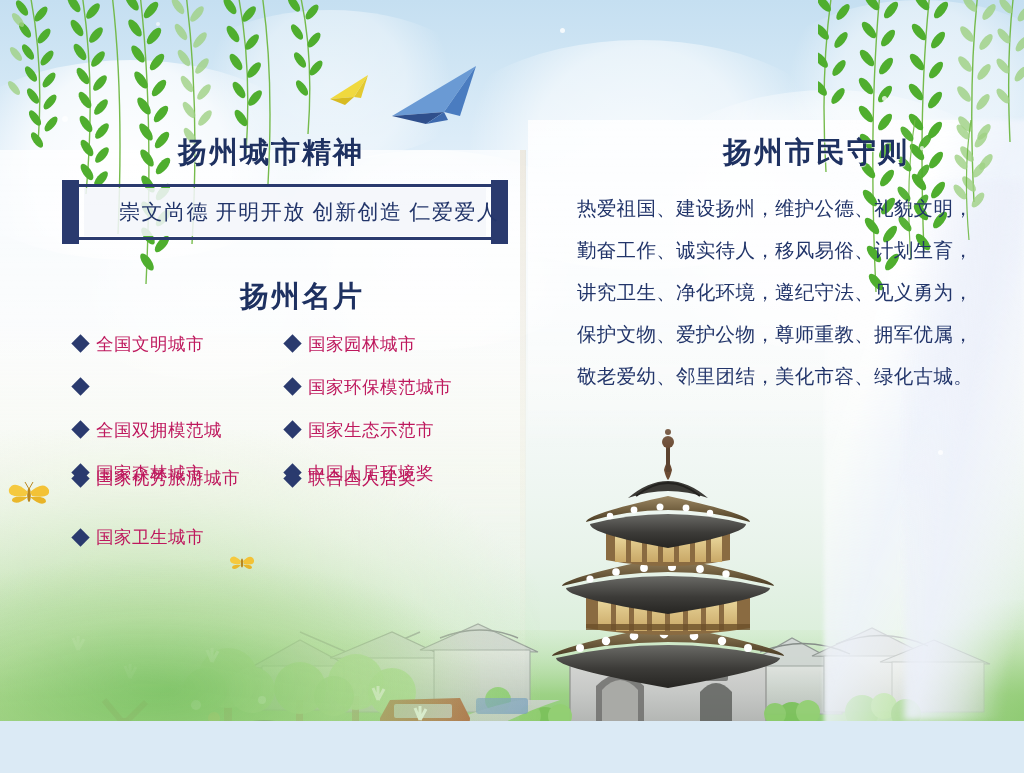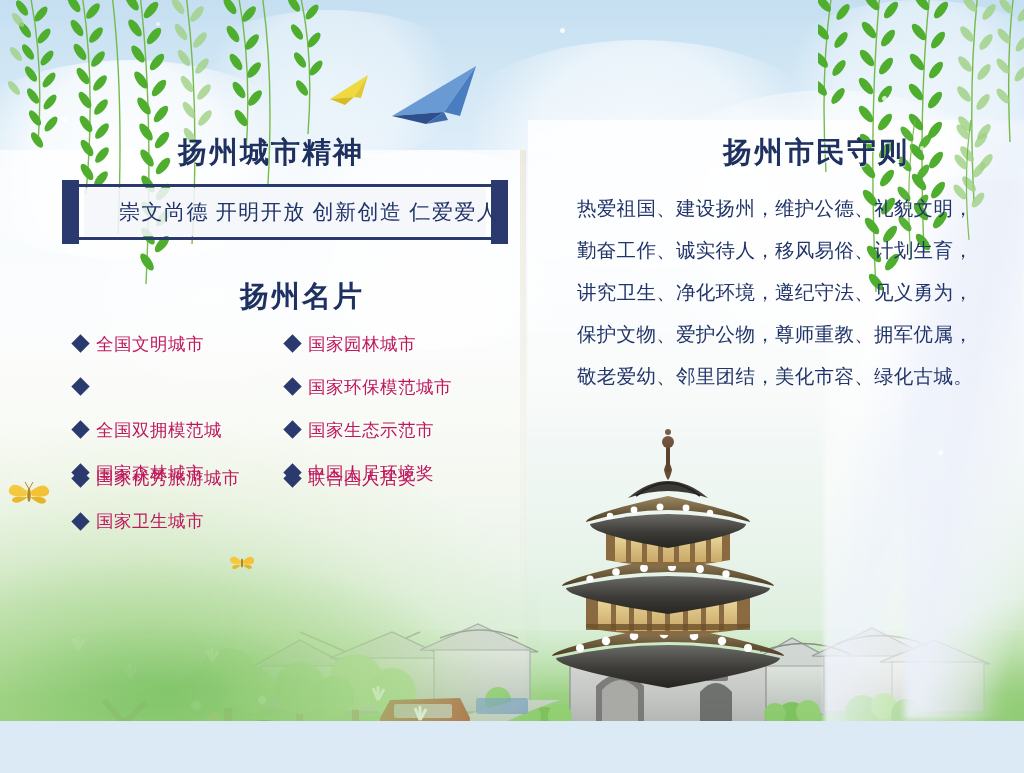--- a/index.html
+++ b/index.html
@@ -748,21 +748,21 @@
     <div class="card-item">
       <span class="diamond"></span>
       <span class="card-label">中国人居环境奖</span>
     </div>
   </div>
 
   <div class="card-item" style="position:absolute;left:74px;top:466px;">
     <span class="diamond"></span>
     <span class="card-label">国家优秀旅游城市</span>
   </div>
-  <div class="card-item" style="position:absolute;left:74px;top:509px;text-align:right;">
+  <div class="card-item" style="position:absolute;left:74px;top:525px;text-align:right;">
     <span class="diamond"></span>
     <span class="card-label">国家卫生城市</span>
   </div>
   <div class="card-item" style="position:absolute;left:286px;top:466px;align-items:center;">
     <span class="diamond"></span>
     <span class="card-label">联合国人居奖</span>
   </div>
 
   <div class="title" id="rules-title">扬州市民守则</div>
 

